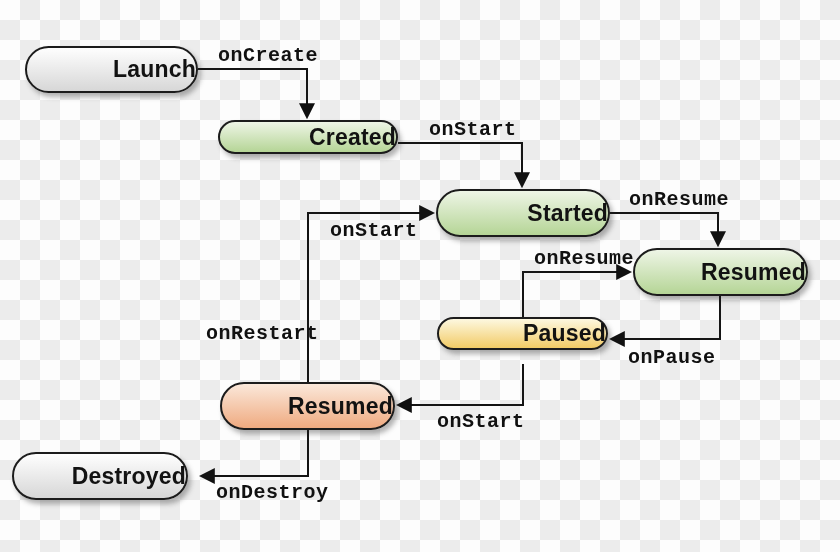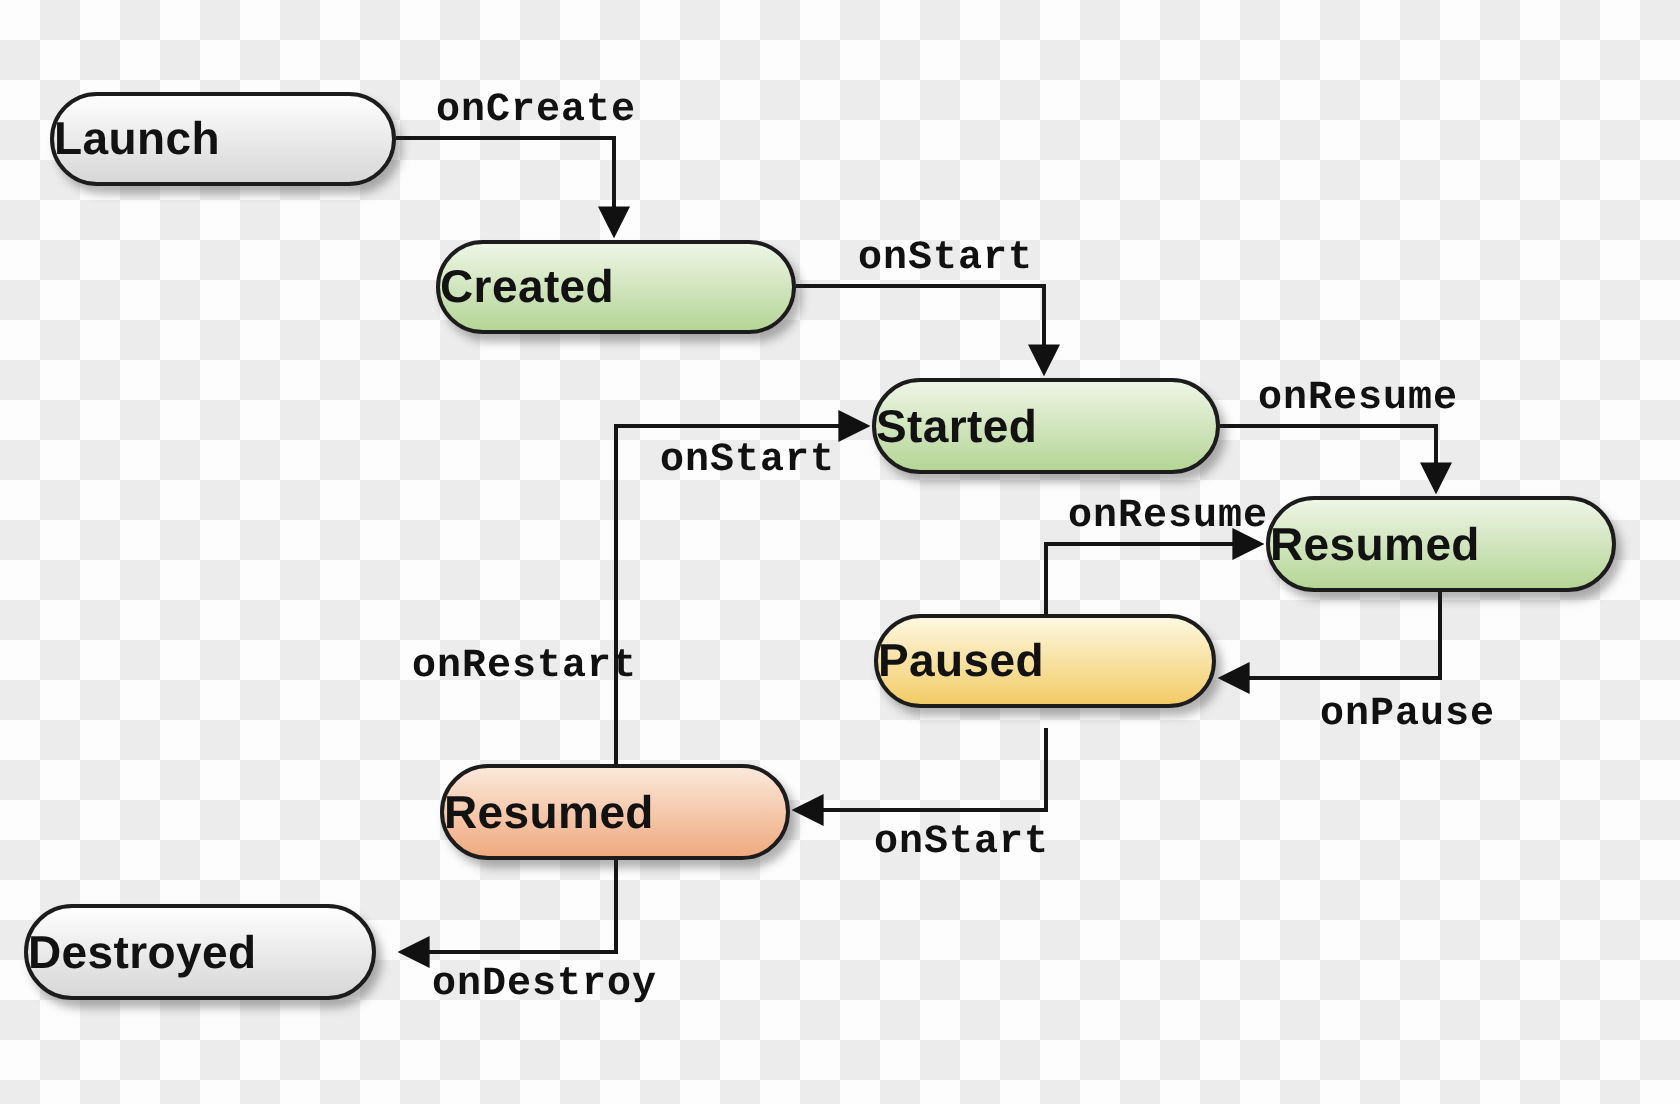--- a/index.html
+++ b/index.html
@@ -27,53 +27,53 @@
   .edge-path {
     fill: none;
     stroke: #151515;
     stroke-width: 2px;
   }
 
   .node {
     position: absolute;
     display: flex;
     align-items: center;
-    justify-content: flex-start;
+    justify-content: flex-end;
     border: 2px solid var(--node-border, #1c1c1c);
     border-radius: 25px;
     background: linear-gradient(to bottom, var(--c1, #fff), var(--c2, #ccc));
     box-shadow: 3px 4px 5px rgba(40, 40, 40, 0.35);
     font-weight: bold;
     font-size: 23px;
     color: #121212;
     letter-spacing: 0.2px;
   }
 
   .n-launch    { left: 25px;  top: 46px;  width: 173px; height: 47px; }
-  .n-created   { left: 218px; top: 120px; width: 180px; height: 47px; }
+  .n-created   { left: 218px; top: 120px; width: 180px; height: 34px; }
   .n-started   { left: 436px; top: 189px; width: 174px; height: 48px; }
   .n-resumed   { left: 633px; top: 248px; width: 175px; height: 48px; }
-  .n-paused    { left: 437px; top: 307px; width: 171px; height: 47px; }
+  .n-paused    { left: 437px; top: 317px; width: 171px; height: 33px; }
   .n-stopped   { left: 220px; top: 382px; width: 175px; height: 48px; }
   .n-destroyed { left: 12px;  top: 452px; width: 176px; height: 48px; }
 
   .edge-label {
     position: absolute;
     font-family: "Liberation Mono", monospace;
     font-weight: bold;
     font-size: 20px;
     letter-spacing: 0.5px;
     color: #111;
     white-space: nowrap;
   }
   .l-oncreate  { left: 218px; top: 44px;  }
   .l-onstart-a { left: 429px; top: 118px; }
   .l-onresume-a{ left: 629px; top: 188px; }
   .l-onresume-b{ left: 534px; top: 247px; }
-  .l-onpause   { left: 660px; top: 346px; }
+  .l-onpause   { left: 628px; top: 346px; }
   .l-onstop    { left: 437px; top: 410px; }
   .l-onstart-b { left: 330px; top: 219px; }
   .l-onrestart { left: 206px; top: 322px; }
   .l-ondestroy { left: 216px; top: 481px; }
 </style>
 </head>
 <body>
 
 <div class="stage" style="--checker-gray: #ececec; --checker-white: #fdfdfd; --node-border: #1c1c1c;">
 

